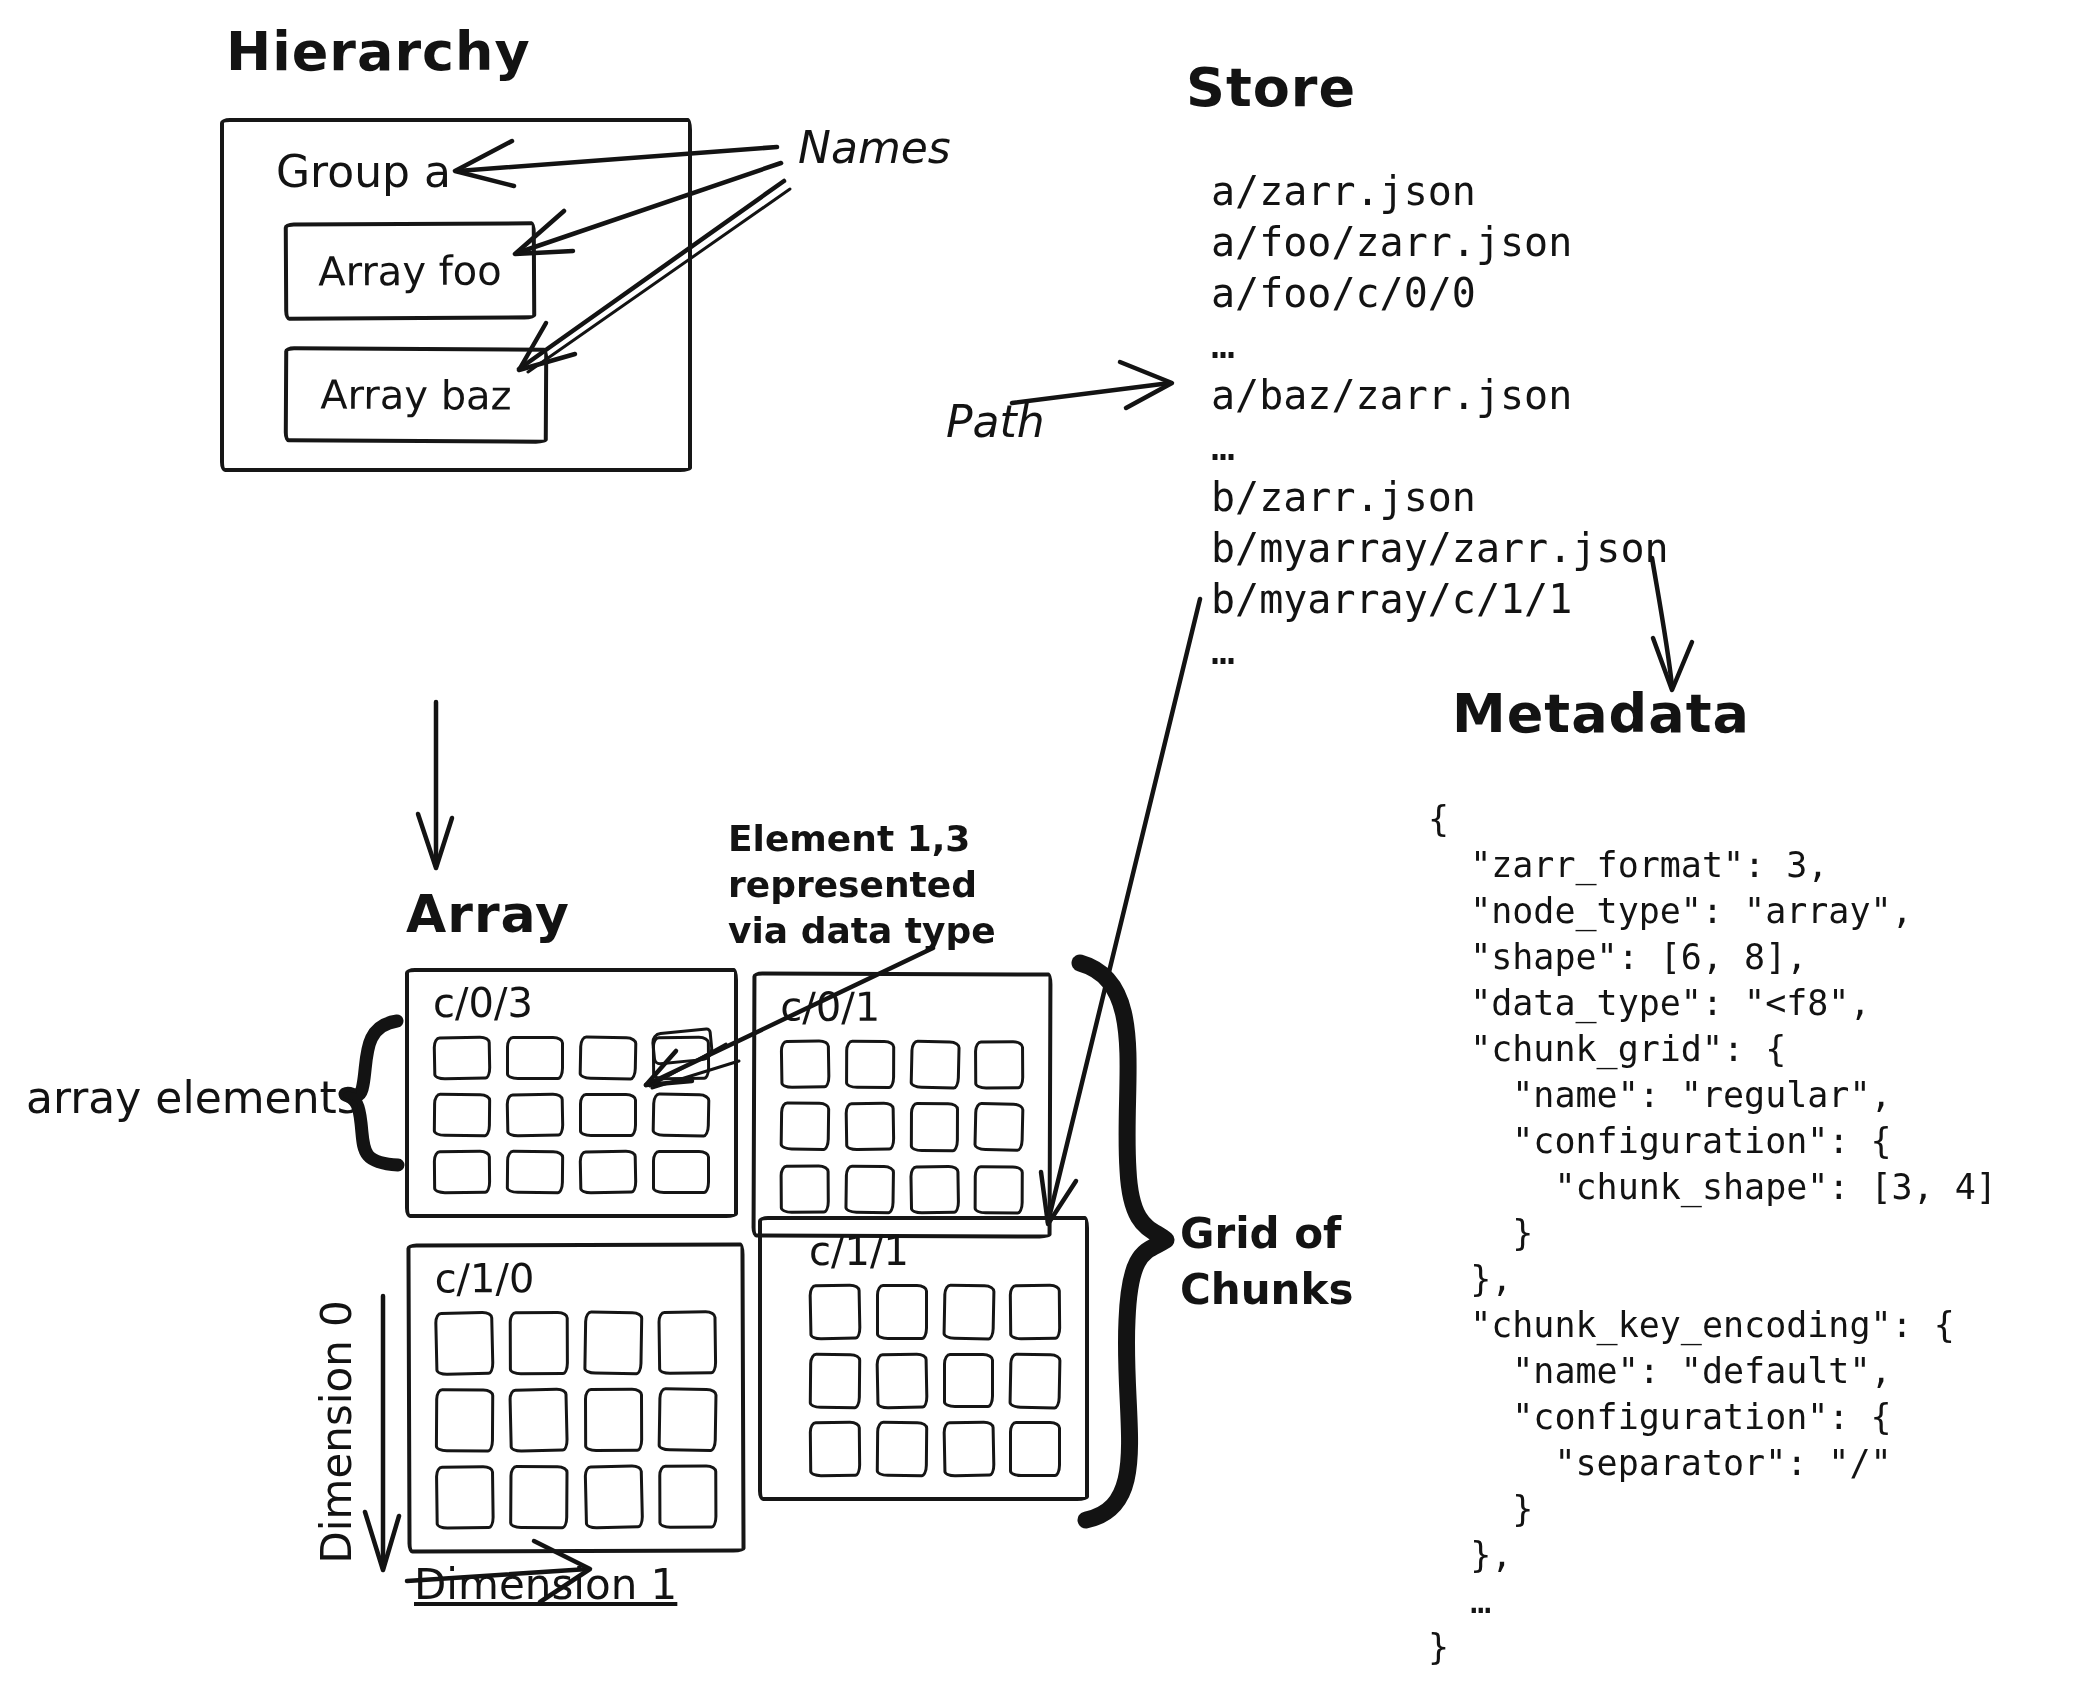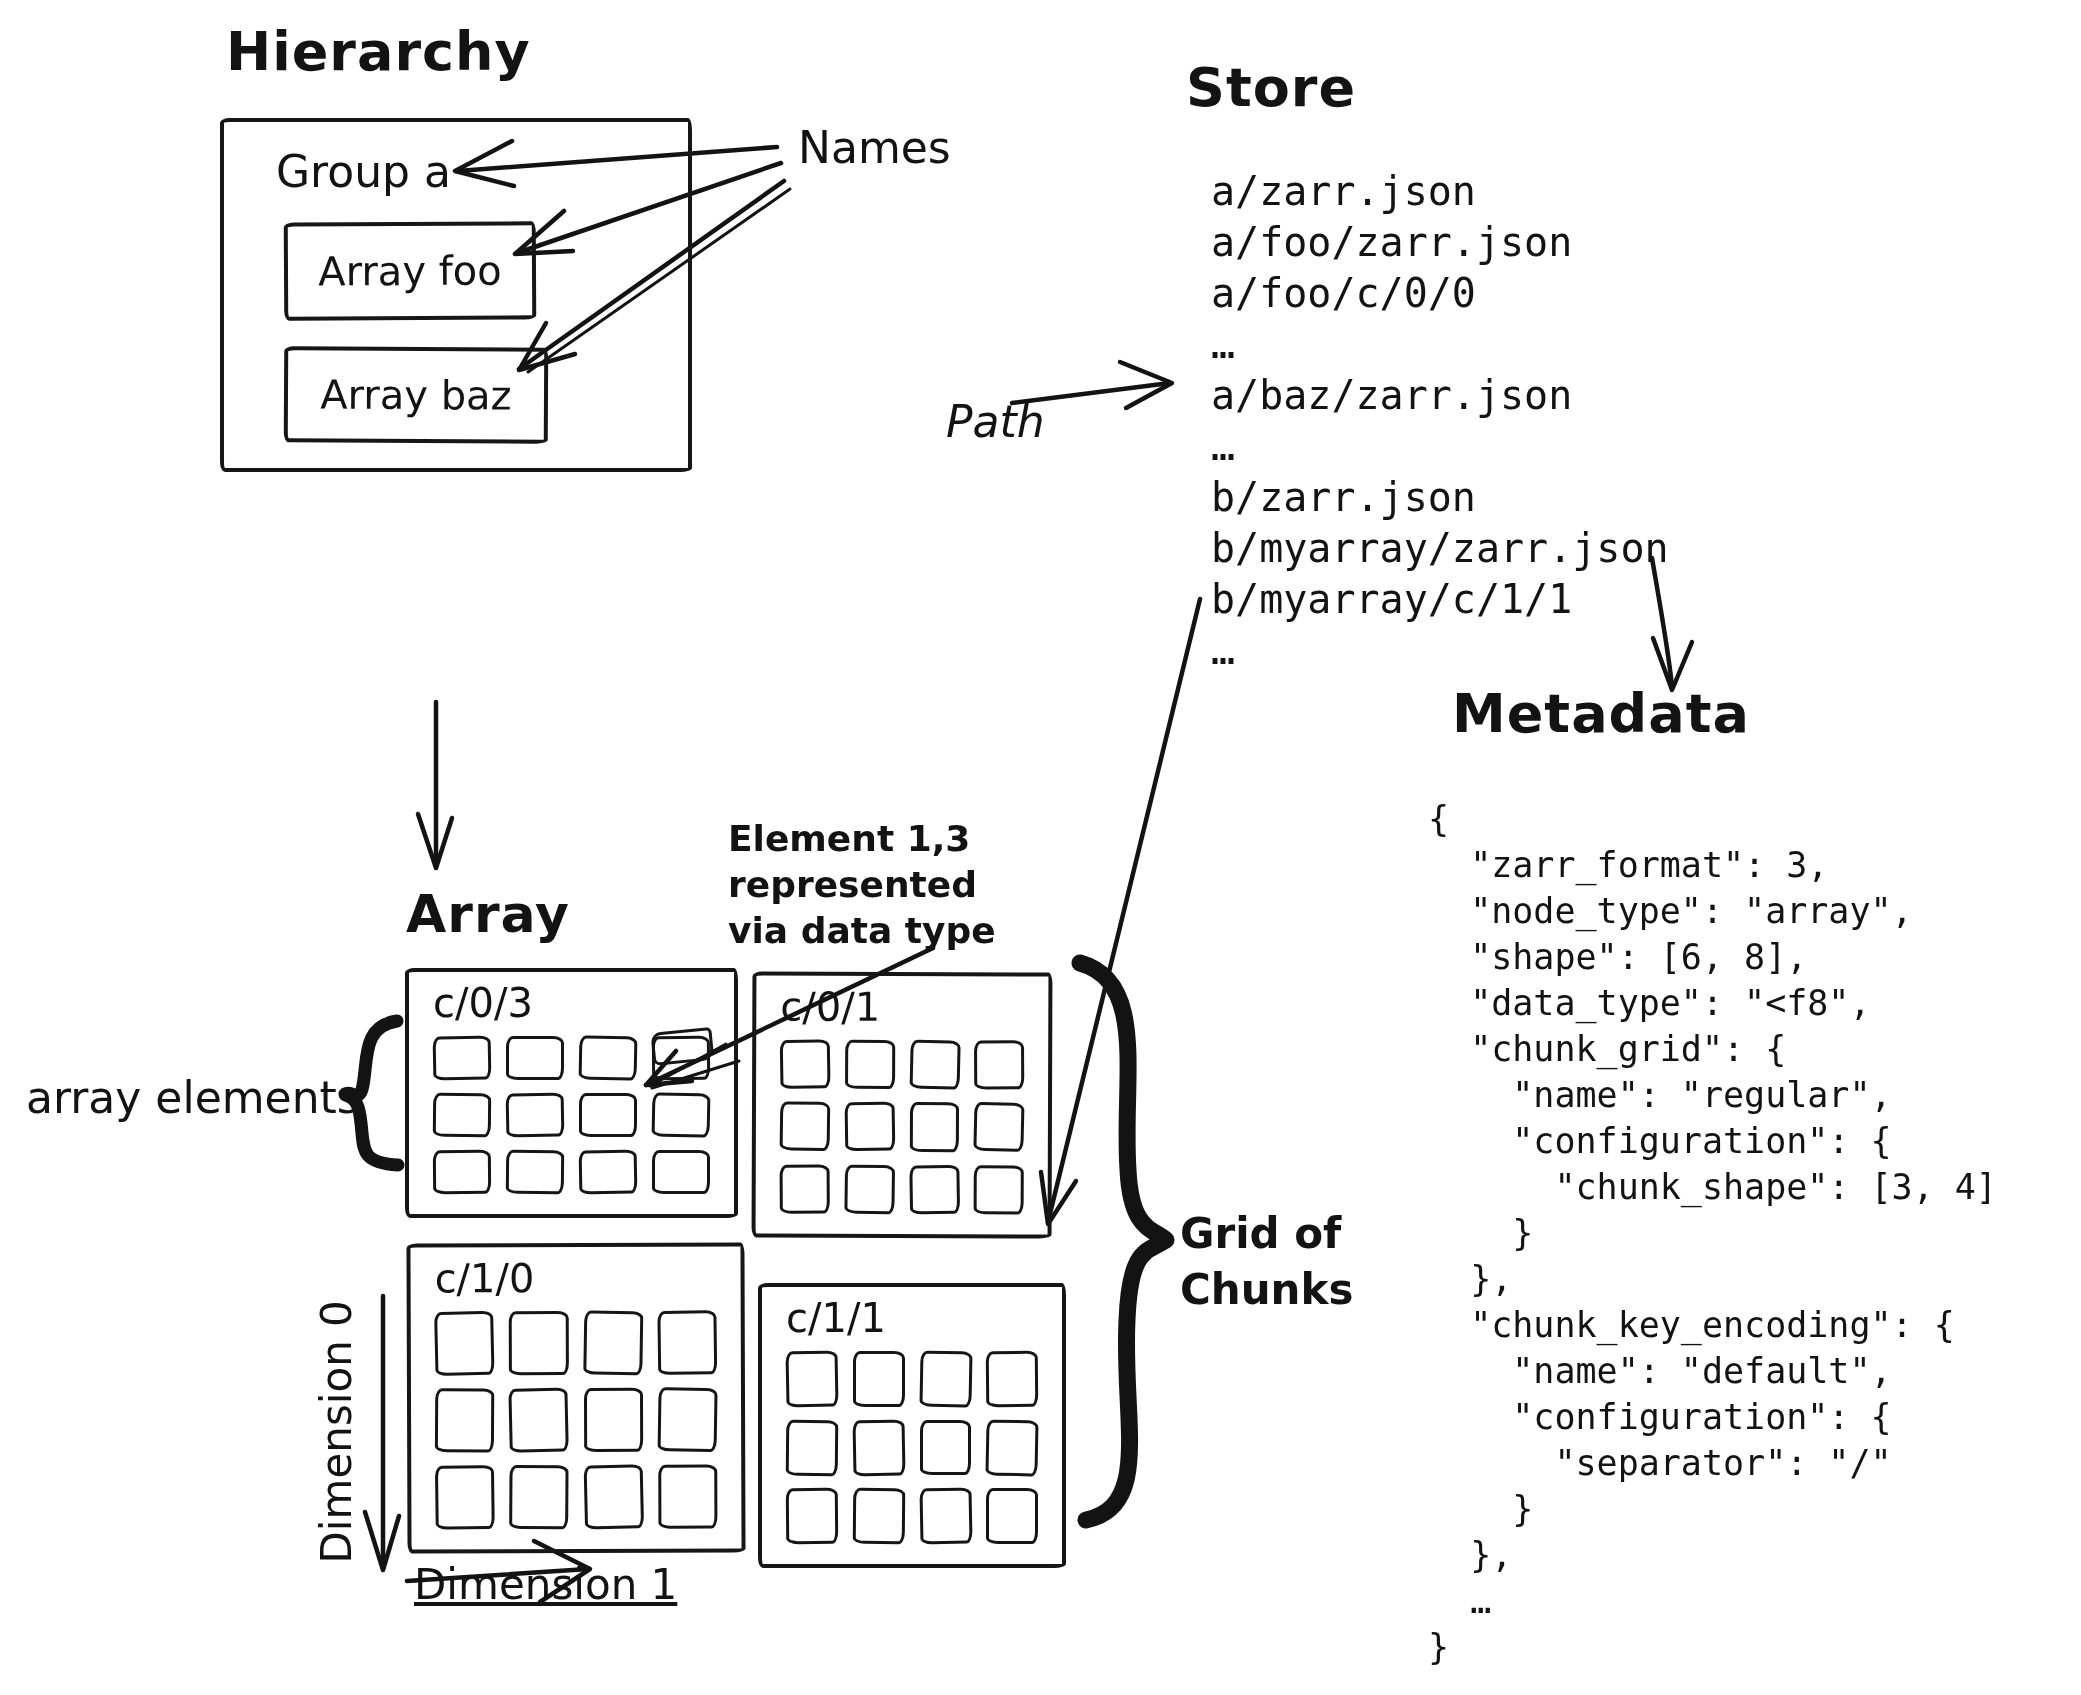--- a/index.html
+++ b/index.html
@@ -93,21 +93,21 @@
     <div class="inner-label hand" style="left:52px; top:24px; font-size:44px;">Group a</div>
     <div class="sketch-box array-node" style="left:60px; top:100px; width:244px; height:90px; transform:rotate(-0.3deg);">
       <span class="hand" style="font-size:40px;">Array foo</span>
     </div>
     <div class="sketch-box array-node" style="left:60px; top:225px; width:256px; height:88px; transform:rotate(0.3deg);">
       <span class="hand" style="font-size:40px;">Array baz</span>
     </div>
   </div>
 
 
-  <div class="abs hand" style="left:798px; top:122px; font-size:44px;">Names</div>
+  <div class="abs hand" style="left:798px; top:122px; font-size:44px;font-style:italic;">Names</div>
 
   <div class="abs hand hand-title" style="left:1186px; top:56px; font-size:54px;">Store</div>
 
   <div class="abs mono pre" style="left:1211px; top:166px; font-size:40px; line-height:51px;">a/zarr.json
 a/foo/zarr.json
 a/foo/c/0/0
 …
 a/baz/zarr.json
 …
 b/zarr.json
@@ -194,21 +194,21 @@
         <div class="cell" style="transform: rotate(-1.1deg);"></div>
         <div class="cell" style="transform: rotate(0deg);"></div>
         <div class="cell" style="transform: rotate(1.1deg);"></div>
         <div class="cell" style="transform: rotate(-0.55deg);"></div>
         <div class="cell" style="transform: rotate(0.55deg);"></div>
         <div class="cell" style="transform: rotate(-1.1deg);"></div>
         <div class="cell" style="transform: rotate(0deg);"></div>
       </div>
   </div>
 
-  <div class="sketch-box chunk" style="left:758px; top:1283px; width:300px; height:277px;">
+  <div class="sketch-box chunk" style="left:758px; top:1216px; width:300px; height:277px;padding-left:23px;">
     <div class="chunk-label hand">c/1/1</div>
     <div class="cells" style="grid-template-columns: repeat(4, 1fr); grid-template-rows: repeat(3, 1fr);">
         <div class="cell" style="transform: rotate(-1.1deg);"></div>
         <div class="cell" style="transform: rotate(0deg);"></div>
         <div class="cell" style="transform: rotate(1.1deg);"></div>
         <div class="cell" style="transform: rotate(-0.55deg);"></div>
         <div class="cell" style="transform: rotate(0.55deg);"></div>
         <div class="cell" style="transform: rotate(-1.1deg);"></div>
         <div class="cell" style="transform: rotate(0deg);"></div>
         <div class="cell" style="transform: rotate(1.1deg);"></div>

